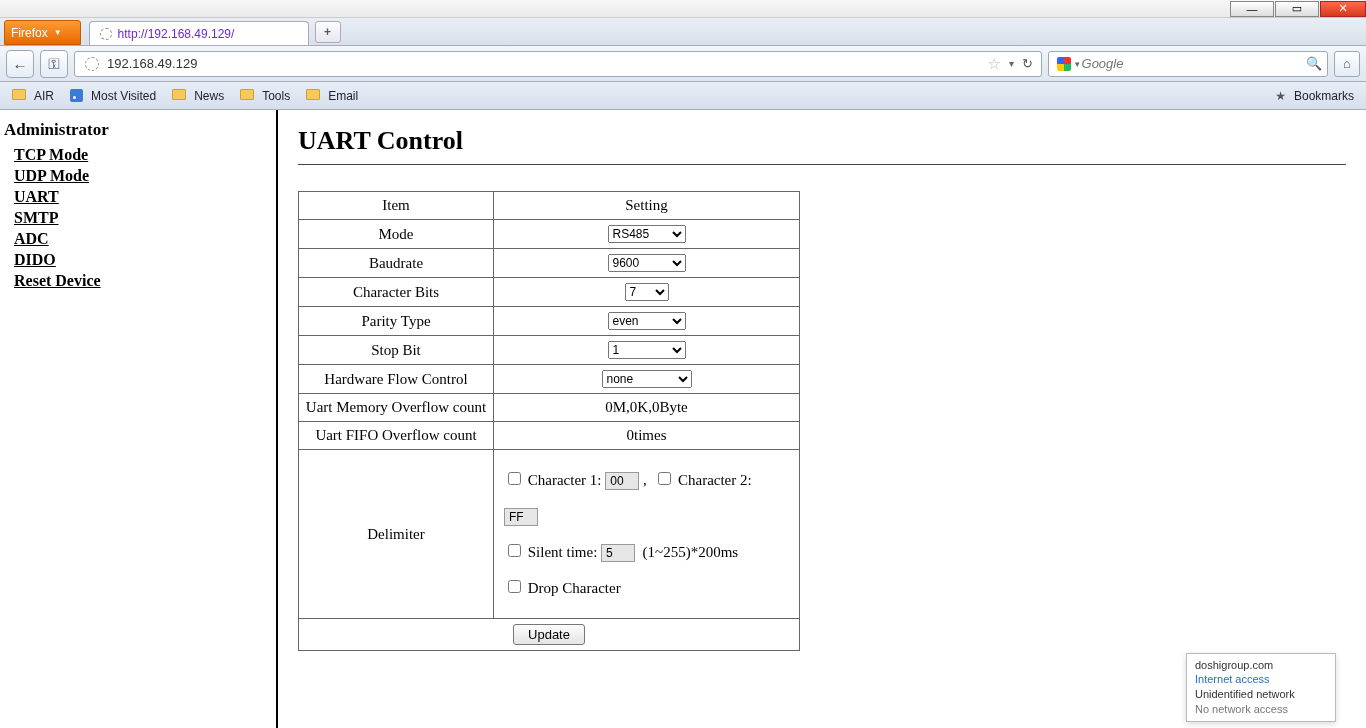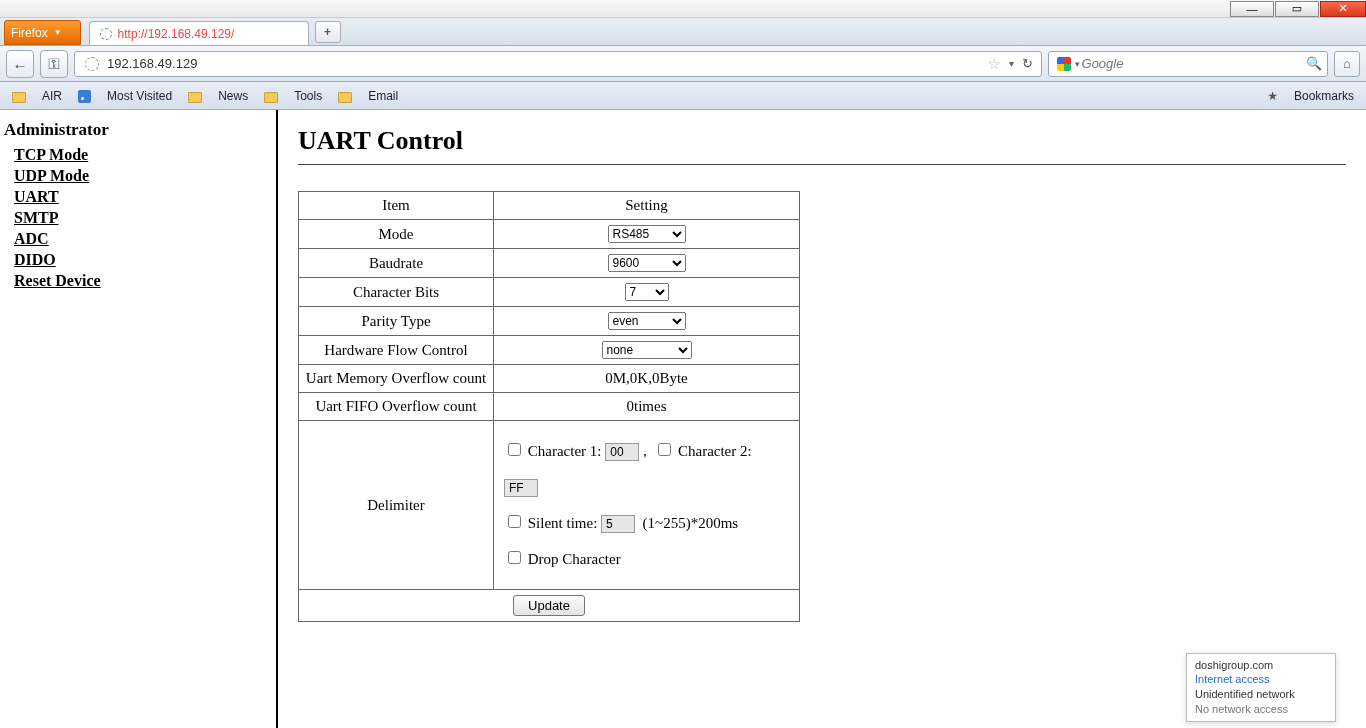--- a/index.html
+++ b/index.html
@@ -56,21 +56,21 @@
   .ff-btn::after { content:"▼"; font-size:8px; margin-left:6px;}
   .tab {
     background:#fff;
     border:1px solid #aab;
     border-bottom:none;
     border-radius:4px 4px 0 0;
     height:24px;
     padding:3px 10px;
     display:flex; align-items:center;
     min-width:220px;
-    color:#ef4444;
+    color:#6d28d9;
   }
   .tab .throbber {
     width:12px; height:12px; border:1px dashed #888; border-radius:50%; margin-right:6px;
   }
   .newtab {
     width:26px; height:22px; border:1px solid #aab; border-radius:3px;
     background:linear-gradient(#fdfdfd,#e7e7ee);
     display:flex; align-items:center; justify-content:center;
     margin-left:6px; margin-bottom:2px;
     font-weight:bold; color:#556;
@@ -119,21 +119,21 @@
     display:flex; align-items:center; justify-content:center; color:#456;
   }
   .bookbar {
     height:28px;
     background: linear-gradient(#e8eef7,#d6dfec);
     border-bottom:1px solid #aab;
     display:flex; align-items:center;
     font-family: Arial,sans-serif; font-size:12px;
     padding:0 6px; gap:4px;
   }
-  .bm { display:flex; align-items:flex-end; gap:16px; padding:2px 6px; color:#223;}
+  .bm { display:flex; align-items:flex-start; gap:8px; padding:2px 6px; color:#223;}
   .folder-ico { width:14px; height:11px; background:#f6c95b; border:1px solid #caa23a; border-radius:1px; }
   .feed-ico { width:13px; height:13px; background:#3a7bd5; border-radius:2px; position:relative;}
   .feed-ico::after{content:""; position:absolute; left:3px; bottom:3px; width:3px;height:3px;background:#fff;border-radius:50%;}
   .star-ico { color:#555; }
   .bookbar .spacer { flex:1; }
 
   
   .page {
     display:flex;
     height: calc(728px - 18px - 28px - 36px - 28px);
@@ -293,20 +293,24 @@
         <td>Baudrate</td>
         <td><select><option>9600</option></select></td>
       </tr>
       <tr>
         <td>Character Bits</td>
         <td><select class="narrow"><option>7</option></select></td>
       </tr>
       <tr>
         <td>Parity Type</td>
         <td><select><option>even</option></select></td>
+      </tr>
+      <tr>
+        <td>Stop Bit</td>
+        <td><select><option>1</option></select></td>
       </tr>
       <tr>
         <td>Hardware Flow Control</td>
         <td><select style="width:90px"><option>none</option></select></td>
       </tr>
       <tr>
         <td>Uart Memory Overflow count</td>
         <td>0M,0K,0Byte</td>
       </tr>
       <tr>

